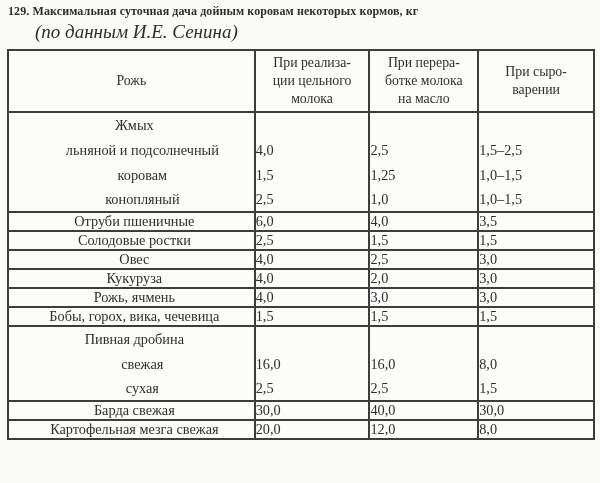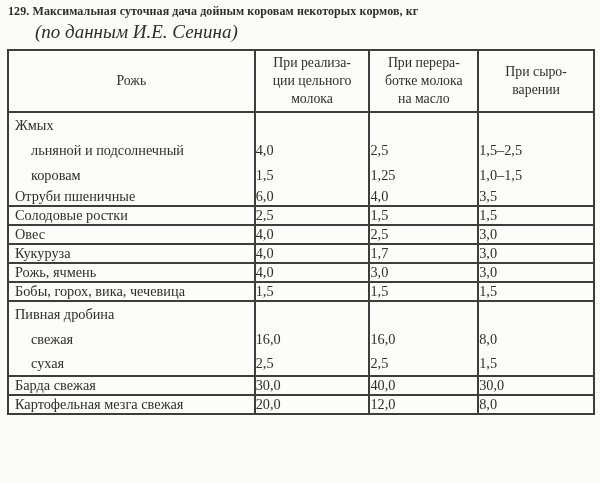--- a/index.html
+++ b/index.html
@@ -67,21 +67,21 @@
     text-align: center;
     font-size: 13.8px;
     line-height: 1.3;
     white-space: pre-line;
     vertical-align: middle;
   }
   tr.line { height: 16px; }
   tr.gline { height: 25px; }
 
   td.label {
-    text-align: left;
+    text-align: center;
     padding-left: 6px;
     white-space: nowrap;
   }
   td.label.indent { padding-left: 22px; }
   td.num { }
 </style>
 </head>
 <body>
 
 <div class="page">
@@ -121,20 +121,26 @@
       <td class="num vr">4,0</td>
       <td class="num vr">2,5</td>
       <td class="num">1,5–2,5</td>
     </tr>
     <tr class="gline">
       <td class="label indent vr">коровам</td>
       <td class="num vr">1,5</td>
       <td class="num vr">1,25</td>
       <td class="num">1,0–1,5</td>
     </tr>
+    <tr class="gline sep">
+      <td class="label indent vr">конопляный</td>
+      <td class="num vr">2,5</td>
+      <td class="num vr">1,0</td>
+      <td class="num">1,0–1,5</td>
+    </tr>
 
     <tr class="line sep">
       <td class="label vr">Отруби пшеничные</td>
       <td class="num vr">6,0</td>
       <td class="num vr">4,0</td>
       <td class="num">3,5</td>
     </tr>
     <tr class="line sep">
       <td class="label vr">Солодовые ростки</td>
       <td class="num vr">2,5</td>
@@ -143,21 +149,21 @@
     </tr>
     <tr class="line sep">
       <td class="label vr">Овес</td>
       <td class="num vr">4,0</td>
       <td class="num vr">2,5</td>
       <td class="num">3,0</td>
     </tr>
     <tr class="line sep">
       <td class="label vr">Кукуруза</td>
       <td class="num vr">4,0</td>
-      <td class="num vr">1,7</td>
+      <td class="num vr">2,0</td>
       <td class="num">3,0</td>
     </tr>
     <tr class="line sep">
       <td class="label vr">Рожь, ячмень</td>
       <td class="num vr">4,0</td>
       <td class="num vr">3,0</td>
       <td class="num">3,0</td>
     </tr>
     <tr class="line sep">
       <td class="label vr">Бобы, горох, вика, чечевица</td>

